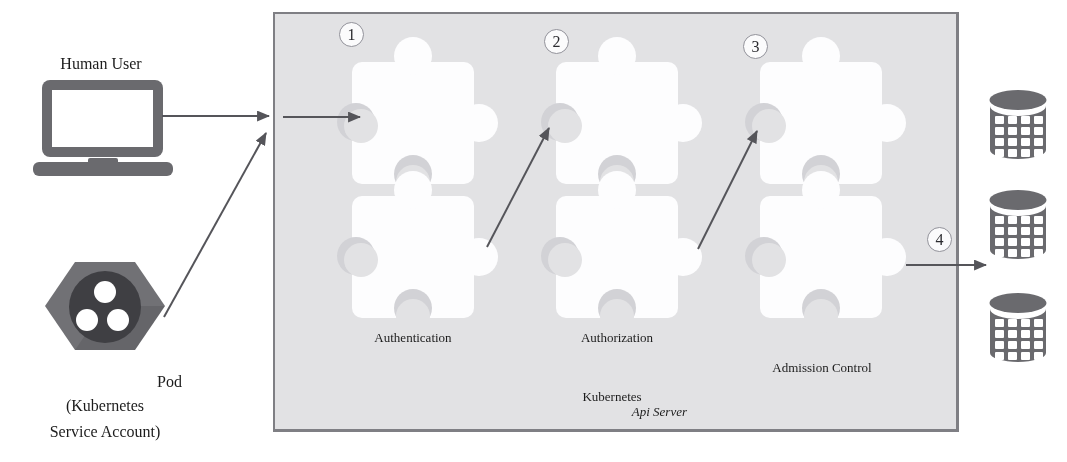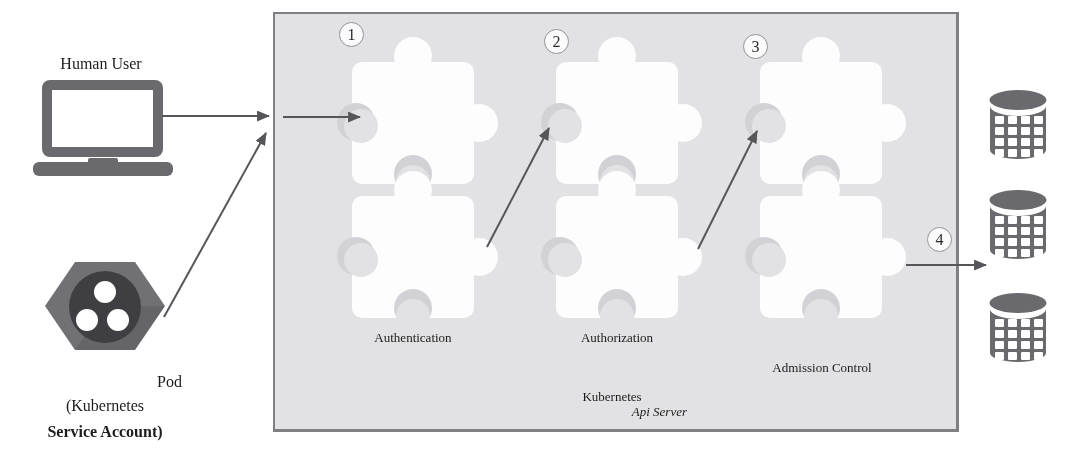--- a/index.html
+++ b/index.html
@@ -108,21 +108,21 @@
     <line class="arrow" x1="283" y1="117" x2="360" y2="117" marker-end="url(#ah)"></line>
     <line class="arrow" x1="164" y1="317" x2="266" y2="133" marker-end="url(#ah)"></line>
     <line class="arrow" x1="487" y1="247" x2="549" y2="128" marker-end="url(#ah)"></line>
     <line class="arrow" x1="698" y1="249" x2="757" y2="131" marker-end="url(#ah)"></line>
     <line class="arrow" x1="906" y1="265" x2="986" y2="265" marker-end="url(#ah)"></line>
   </svg>
 
   <div class="label" style="left:26px; top:52px; width:150px;">Human User</div>
   <div class="label" style="left:28px; top:370px; width:154px;text-align:right;">Pod</div>
   <div class="label" style="left:18px; top:394px; width:174px;">(Kubernetes</div>
-  <div class="label" style="left:8px; top:420px; width:194px;font-weight:bold;">Service Account)</div>
+  <div class="label" style="left:8px; top:420px; width:194px;">Service Account)</div>
 
   <div class="step-badge" style="left:339px; top:22px;">1</div>
   <div class="step-badge" style="left:544px; top:29px;">2</div>
   <div class="step-badge" style="left:743px; top:34px;">3</div>
   <div class="step-badge" style="left:927px; top:227px;">4</div>
 
   <div class="label stage-label" style="left:343px; top:326px; width:140px;">Authentication</div>
   <div class="label stage-label" style="left:547px; top:326px; width:140px;">Authorization</div>
   <div class="label stage-label" style="left:770px; top:326px; width:104px;margin-top:30px;">Admission Control</div>
 

